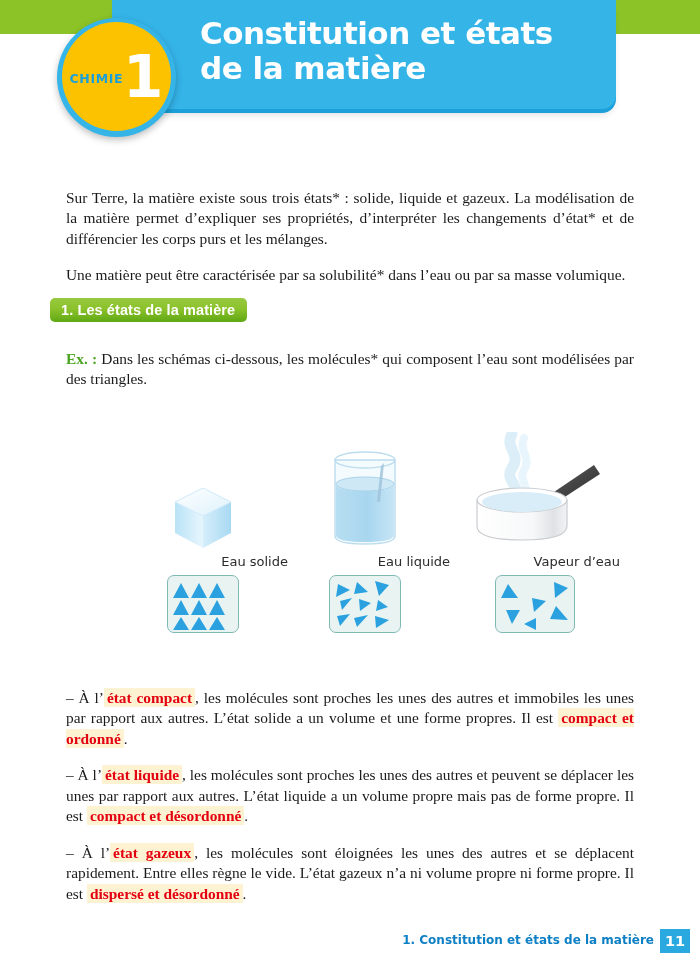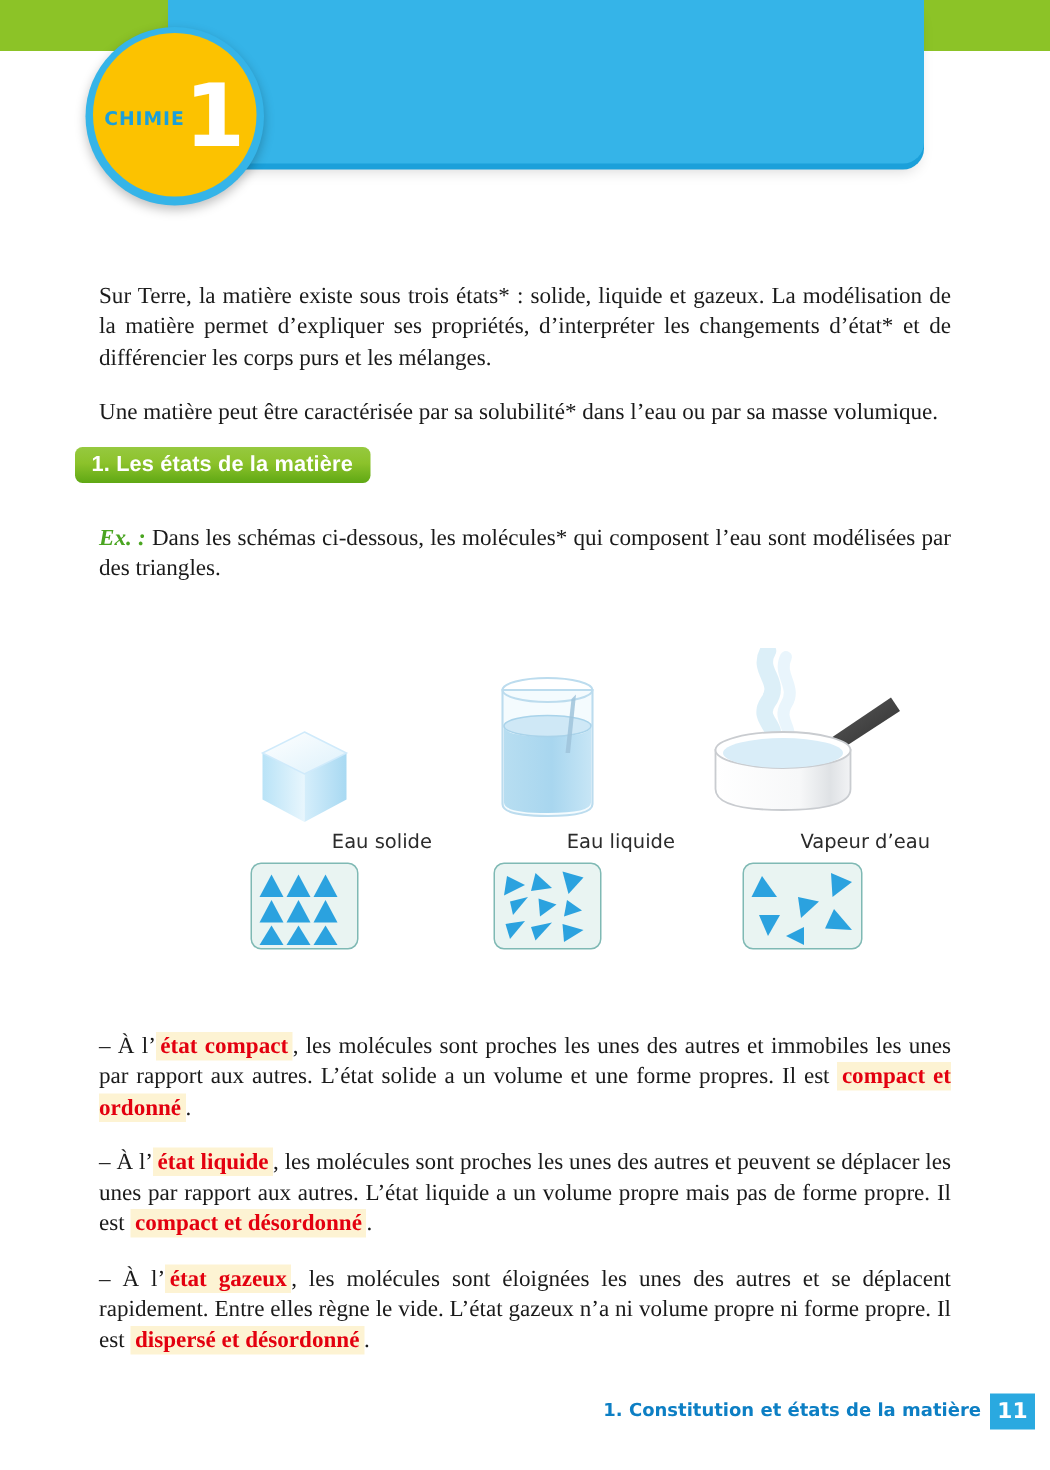--- a/index.html
+++ b/index.html
@@ -142,21 +142,20 @@
     vertical-align: 1px;
   }
   .hl {
     background: #fdf3d3;
     color: #e3000f;
     font-weight: bold;
     padding: 1px 3px;
   }
   .ex {
     color: #4aa521;
-    font-style: italic;
     font-weight: bold;
   }
 
   
   .figures {
     position: absolute;
     left: 50px;
     top: 432px;
     width: 600px;
     height: 230px;
@@ -227,20 +226,24 @@
 </style>
 </head>
 <body>
 
 <div class="header-zone">
   <div class="green-band-left"></div>
   <div class="green-band-right"></div>
 
   <div class="blue-banner"></div>
 
+  <div class="banner-title">
+    <span class="l1">Constitution et états</span>
+    <span class="l2">de la matière</span>
+  </div>
 
   <div class="badge">
     <div class="badge-inner">
       <div class="badge-sub">CHIMIE</div>
       <div class="badge-num">1</div>
     </div>
   </div>
 </div>
 
 <div class="content">

